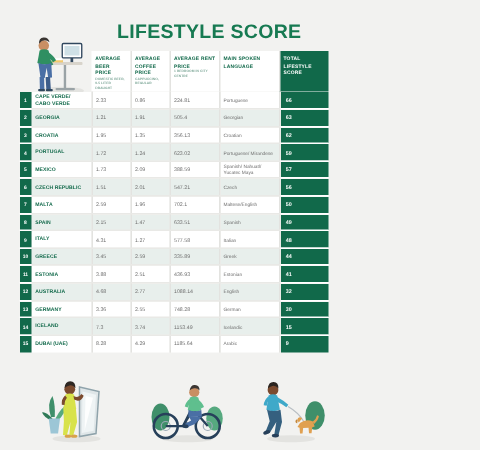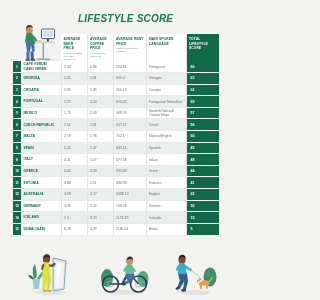--- a/index.html
+++ b/index.html
@@ -12,25 +12,24 @@
     background: #f2f2f0;
     font-family: "Liberation Sans", sans-serif;
     position: relative;
   }
 
   
   .title {
     position: absolute;
     left: 78px;
     top: 13px;
-    font-size: 10px;
+    font-size: 13px;
     font-weight: bold;
     letter-spacing: 0.2px;
     color: #177a52;
-    font-style: italic;
     white-space: nowrap;
   }
 
   
   .illo-desk {
     position: absolute;
     left: 18px;
     top: 20px;
     width: 46px;
     height: 44px;

